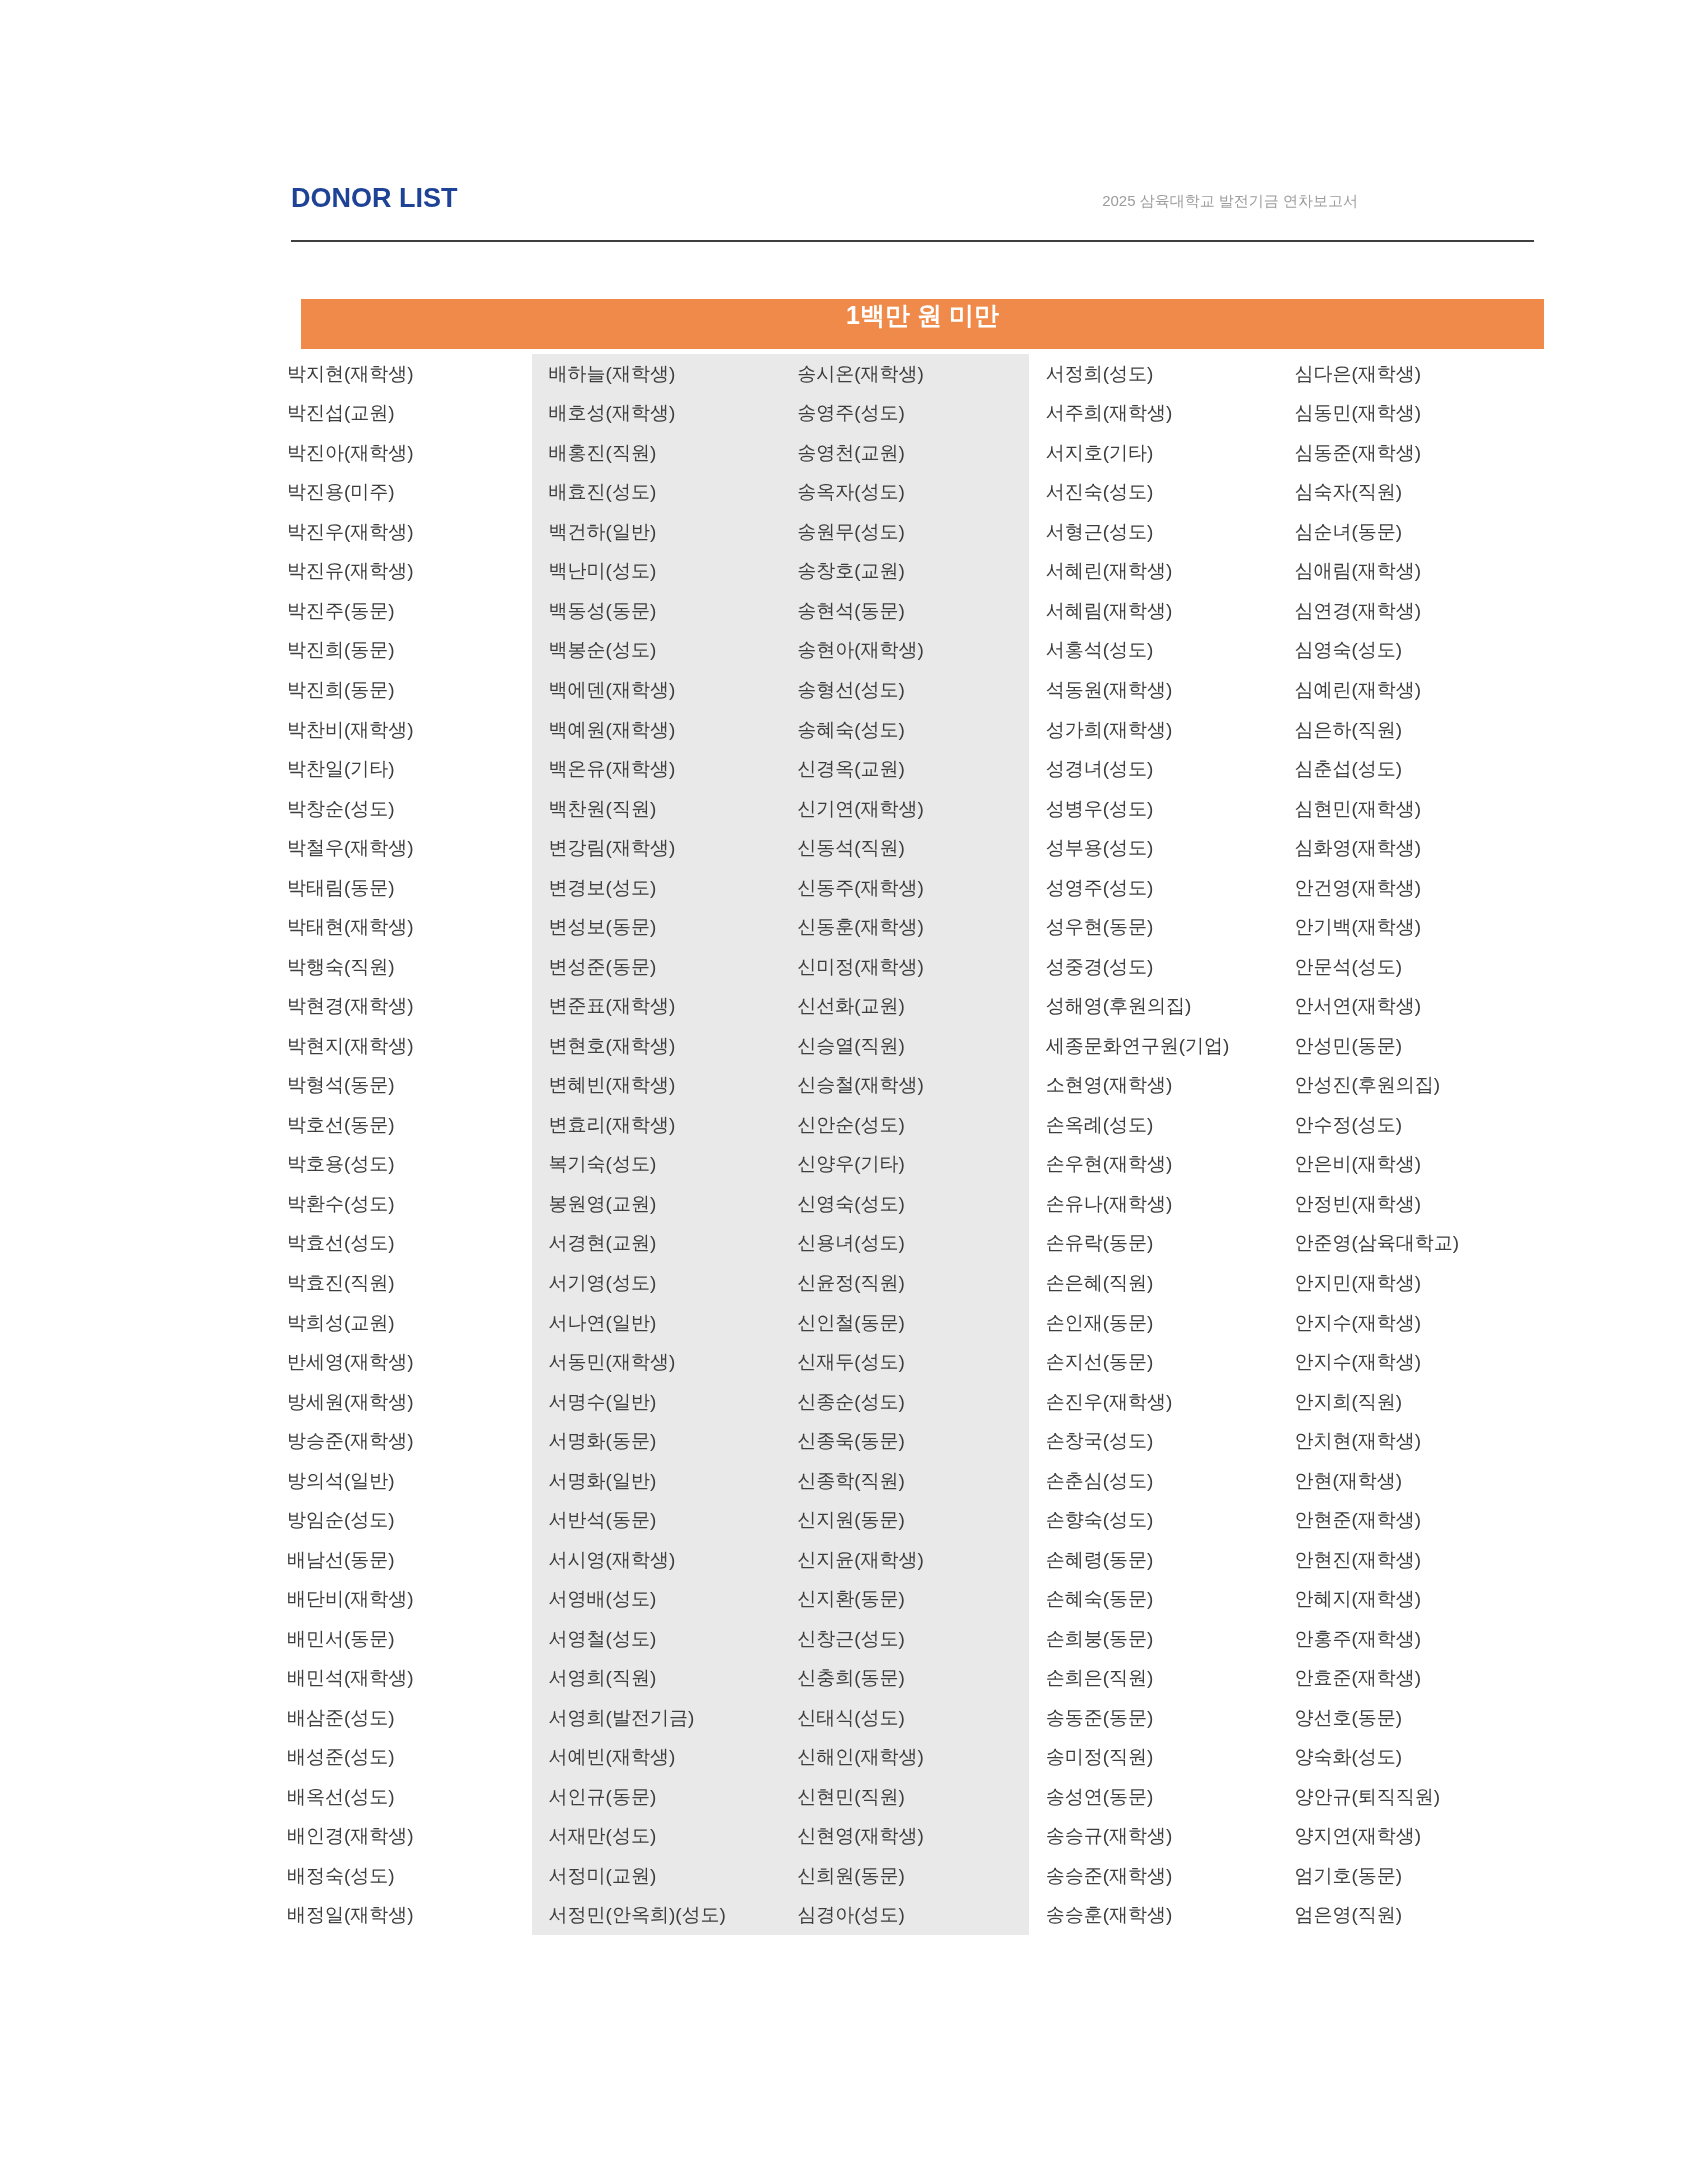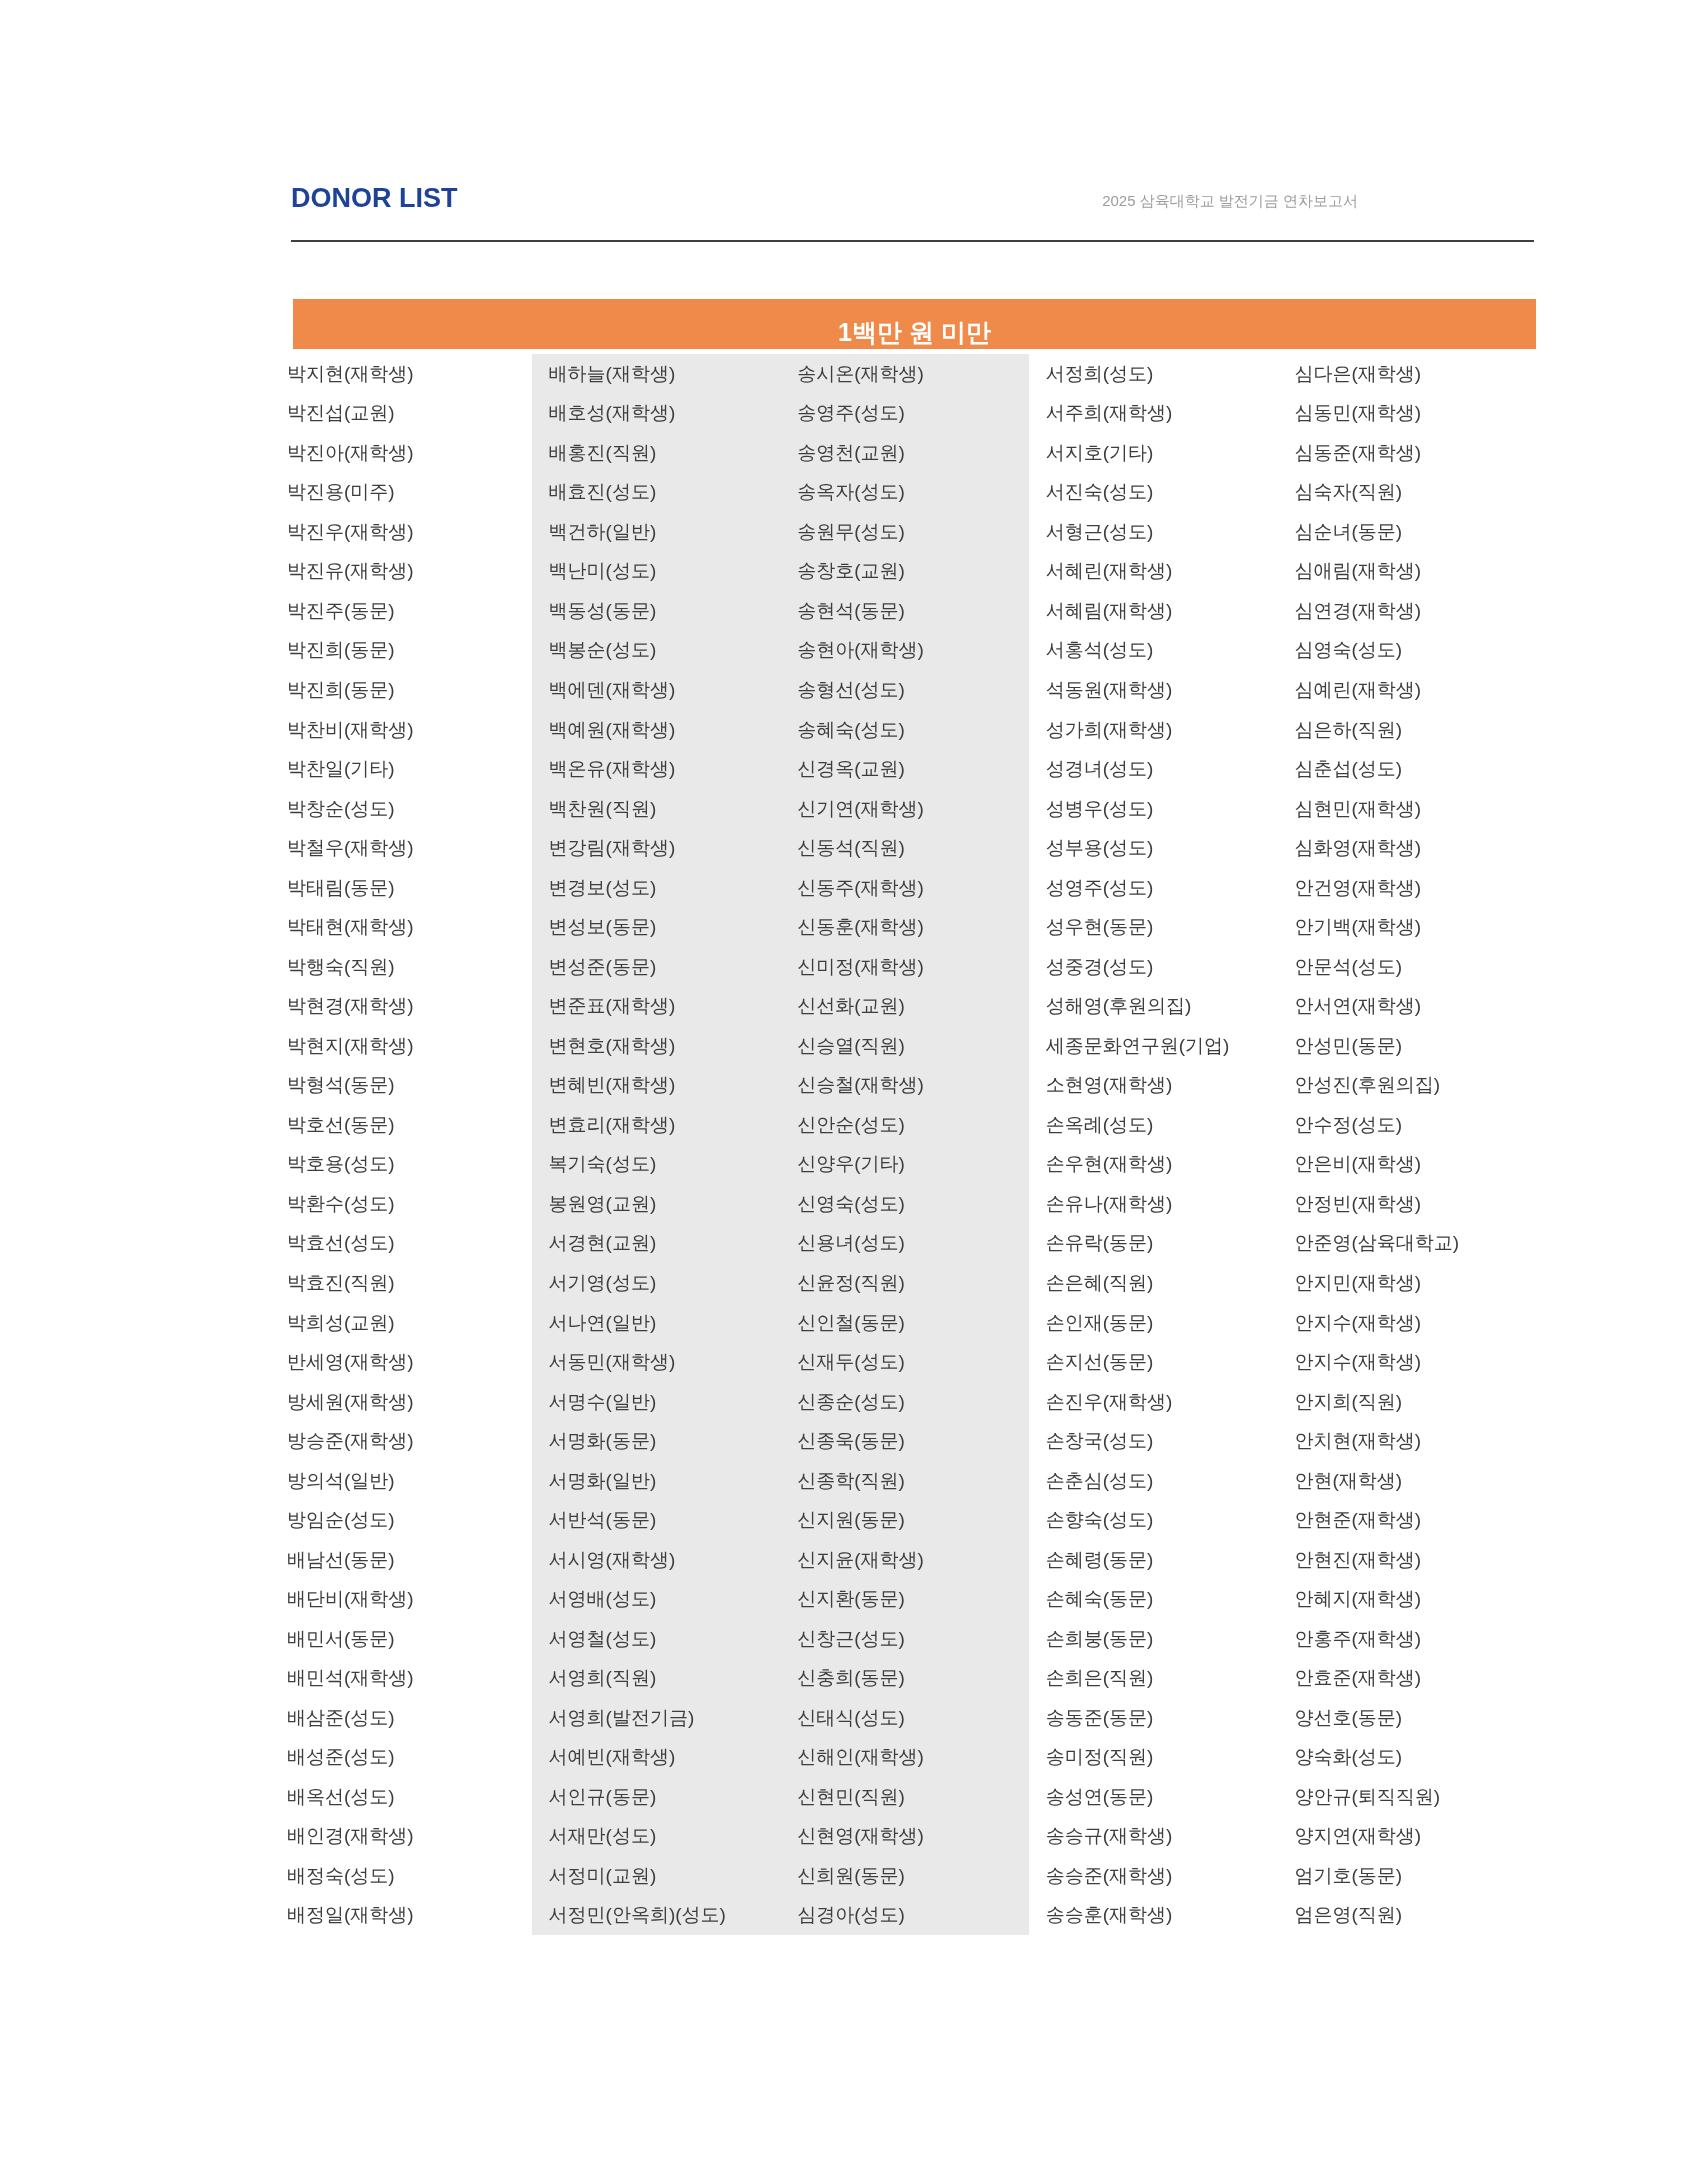--- a/index.html
+++ b/index.html
@@ -18,23 +18,23 @@
   }
   .header-sub{
     position:absolute;right:161px;top:192px;
     font-size:15px;color:#9c9c9c;
   }
   .divider{
     position:absolute;left:278px;top:240px;width:1243px;height:0;
     border-top:2px solid #3f3f3f;
   }
   .banner{
-    position:absolute;left:280px;top:299px;width:1243px;height:50px;
+    position:absolute;left:288px;top:299px;width:1243px;height:50px;
     background:var(--accent-orange,#EF8A4A);
-    display:flex;align-items:flex-end;justify-content:center;
+    display:flex;align-items:flex-start;justify-content:center;
   }
   .banner-label{
     color:#ffffff;font-size:25px;font-weight:bold;
   }
   .grid{
     position:absolute;left:270px;top:354px;width:1243px;height:1581px;
     display:flex;flex-direction:row;
   }
   .col{
     flex:1 1 0;

